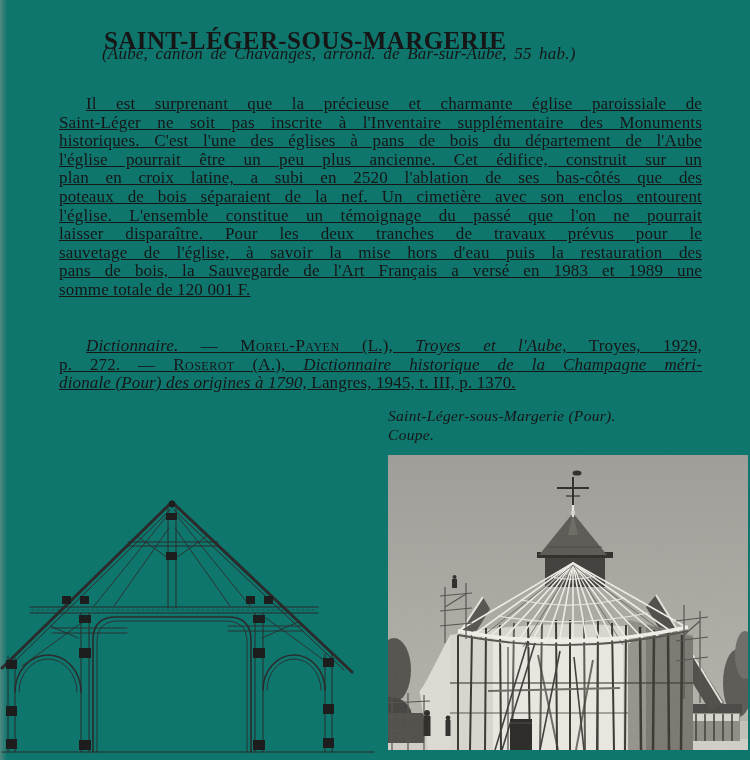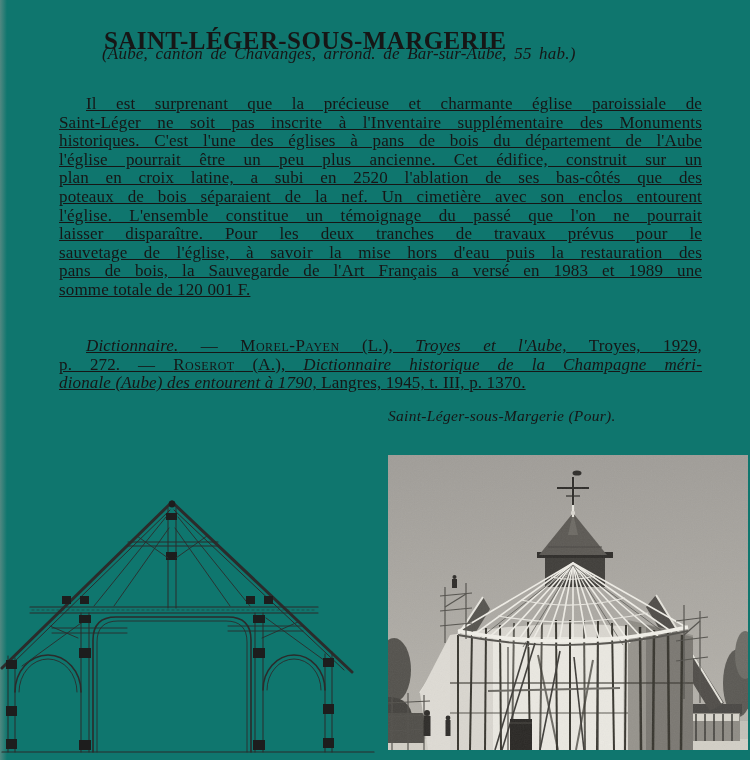--- a/index.html
+++ b/index.html
@@ -50,25 +50,26 @@
     <div class="bline">l'église. L'ensemble constitue un témoignage du passé que l'on ne pourrait</div>
     <div class="bline">laisser disparaître. Pour les deux tranches de travaux prévus pour le</div>
     <div class="bline">sauvetage de l'église, à savoir la mise hors d'eau puis la restauration des</div>
     <div class="bline">pans de bois, la Sauvegarde de l'Art Français a versé en 1983 et 1989 une</div>
     <div class="bline last">somme totale de 120 001 F.</div>
   </div>
 
   <div class="bib-block">
     <div class="bline indent"><span class="it">Dictionnaire.</span><span> — </span><span class="sc">Morel-Payen</span><span> (L.), </span><span class="it">Troyes et l'Aube,</span><span> Troyes, 1929,</span></div>
     <div class="bline"><span>p. 272. — </span><span class="sc">Roserot</span><span> (A.), </span><span class="it">Dictionnaire historique de la Champagne méri-</span></div>
-    <div class="bline last"><span class="it">dionale (Aube) des entourent à 1790,</span><span> Langres, 1945, t. III, p. 1370.</span></div>
+    <div class="bline last"><span class="it">dionale (Pour) des origines à 1790,</span><span> Langres, 1945, t. III, p. 1370.</span></div>
   </div>
 
   <div class="caption">
     <div>Saint-Léger-sous-Margerie (Pour).</div>
+    <div>Coupe.</div>
   </div>
 
   <div class="fig-drawing">
     <svg width="380" height="300" viewBox="0 0 380 300">
       <g stroke="#2b2b2b" fill="none" stroke-linecap="round">
 
         <g>
           <line x1="2" y1="292" x2="374" y2="292" stroke-width="1.2"></line>
         </g>
 

